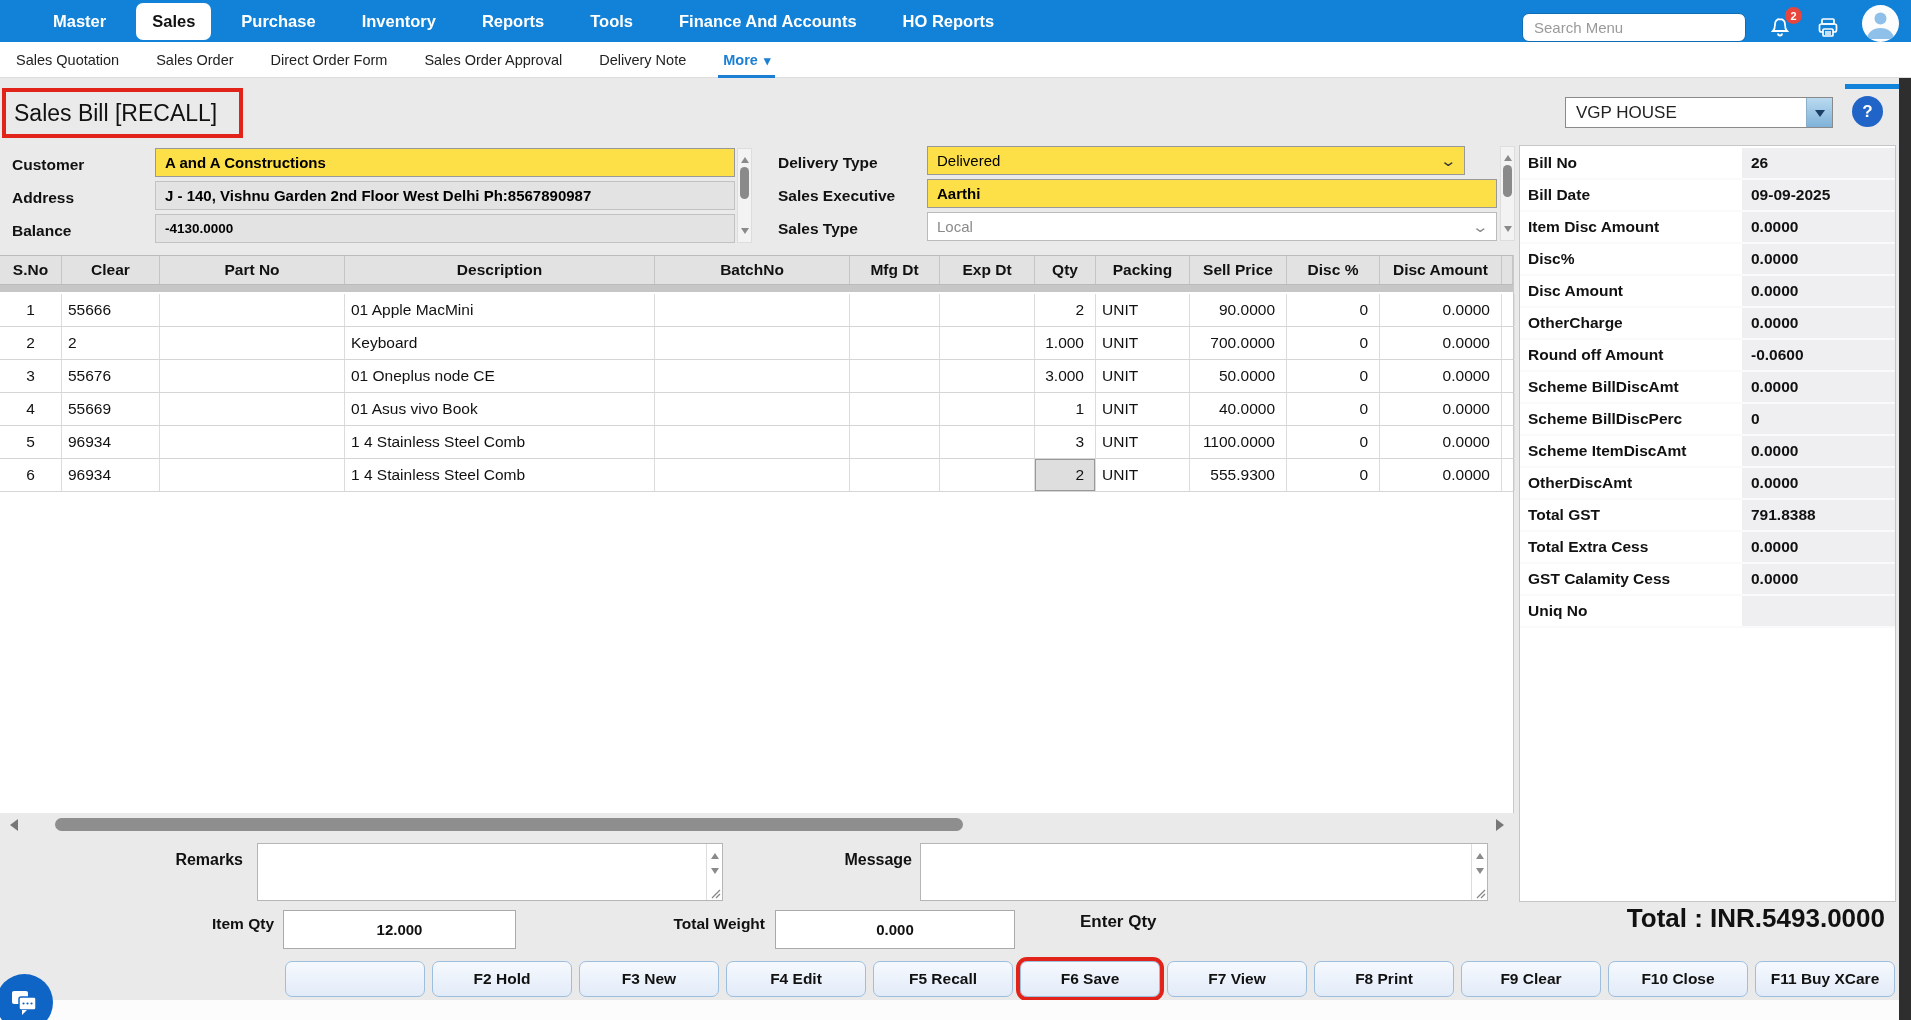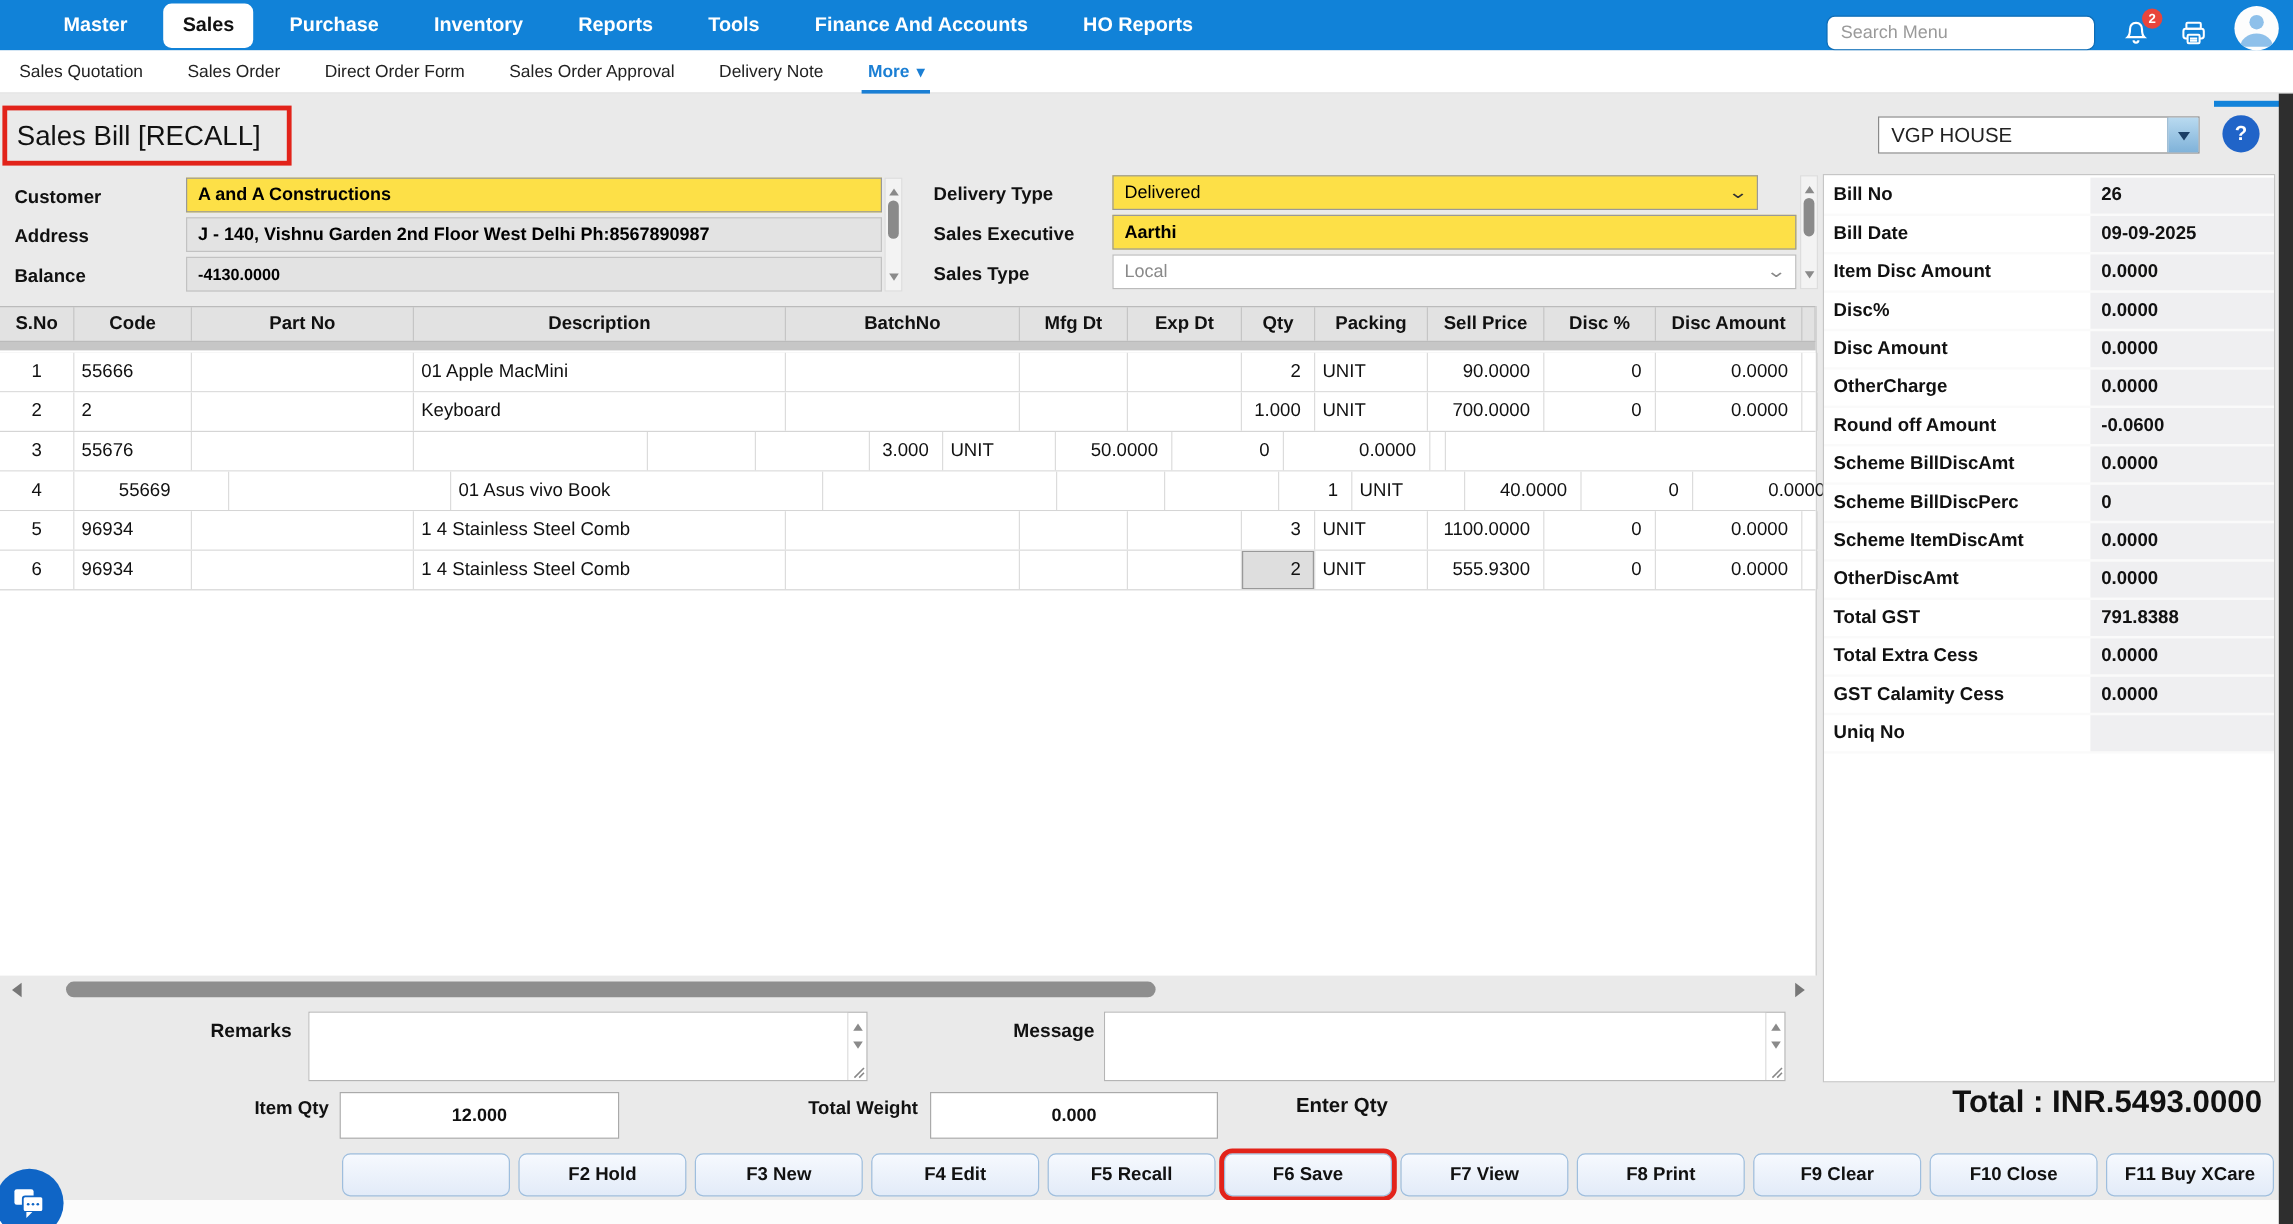--- a/index.html
+++ b/index.html
@@ -194,21 +194,21 @@
   </div>
   <div class="vscroll" style="left:1500px;top:146px;height:95px;">
     <span class="vs-up"></span>
     <span class="vs-thumb"></span>
     <span class="vs-dn"></span>
   </div>
 
   <div class="grid-wrap">
     <div class="grid-head" id="grid-head">
         <div class="gh" style="width: 62px;">S.No</div>
-        <div class="gh" style="width: 98px;">Code</div>
+        <div class="gh" style="width: 98px;">Clear</div>
         <div class="gh" style="width: 185px;">Part No</div>
         <div class="gh" style="width: 310px;">Description</div>
         <div class="gh" style="width: 195px;">BatchNo</div>
         <div class="gh" style="width: 90px;">Mfg Dt</div>
         <div class="gh" style="width: 95px;">Exp Dt</div>
         <div class="gh" style="width: 61px;">Qty</div>
         <div class="gh" style="width: 94px;">Packing</div>
         <div class="gh" style="width: 97px;">Sell Price</div>
         <div class="gh" style="width: 93px;">Disc %</div>
         <div class="gh" style="width: 122px;">Disc Amount</div>
@@ -243,33 +243,34 @@
           <div class="gc al" style="width: 94px;">UNIT</div>
           <div class="gc ar" style="width: 97px;">700.0000</div>
           <div class="gc ar" style="width: 93px;">0</div>
           <div class="gc ar" style="width: 122px;">0.0000</div>
           <div class="gc al" style="width: 11px;"></div>
         </div>
         <div class="gr">
           <div class="gc ac" style="width: 62px;">3</div>
           <div class="gc al" style="width: 98px;">55676</div>
           <div class="gc al" style="width: 185px;"></div>
+          <div class="gc al" style="width: 310px;">01 Oneplus node CE</div>
           <div class="gc al" style="width: 195px;"></div>
           <div class="gc ac" style="width: 90px;"></div>
           <div class="gc ac" style="width: 95px;"></div>
           <div class="gc ar" style="width: 61px;">3.000</div>
           <div class="gc al" style="width: 94px;">UNIT</div>
           <div class="gc ar" style="width: 97px;">50.0000</div>
           <div class="gc ar" style="width: 93px;">0</div>
           <div class="gc ar" style="width: 122px;">0.0000</div>
           <div class="gc al" style="width: 11px;"></div>
         </div>
         <div class="gr">
           <div class="gc ac" style="width: 62px;">4</div>
-          <div class="gc al" style="width: 98px; margin-left: 31px;">55669</div>
+          <div class="gc al" style="width: 98px;">55669</div>
           <div class="gc al" style="width: 185px;"></div>
           <div class="gc al" style="width: 310px;">01 Asus vivo Book</div>
           <div class="gc al" style="width: 195px;"></div>
           <div class="gc ac" style="width: 90px;"></div>
           <div class="gc ac" style="width: 95px;"></div>
           <div class="gc ar" style="width: 61px;">1</div>
           <div class="gc al" style="width: 94px;">UNIT</div>
           <div class="gc ar" style="width: 97px;">40.0000</div>
           <div class="gc ar" style="width: 93px;">0</div>
           <div class="gc ar" style="width: 122px;">0.0000</div>

